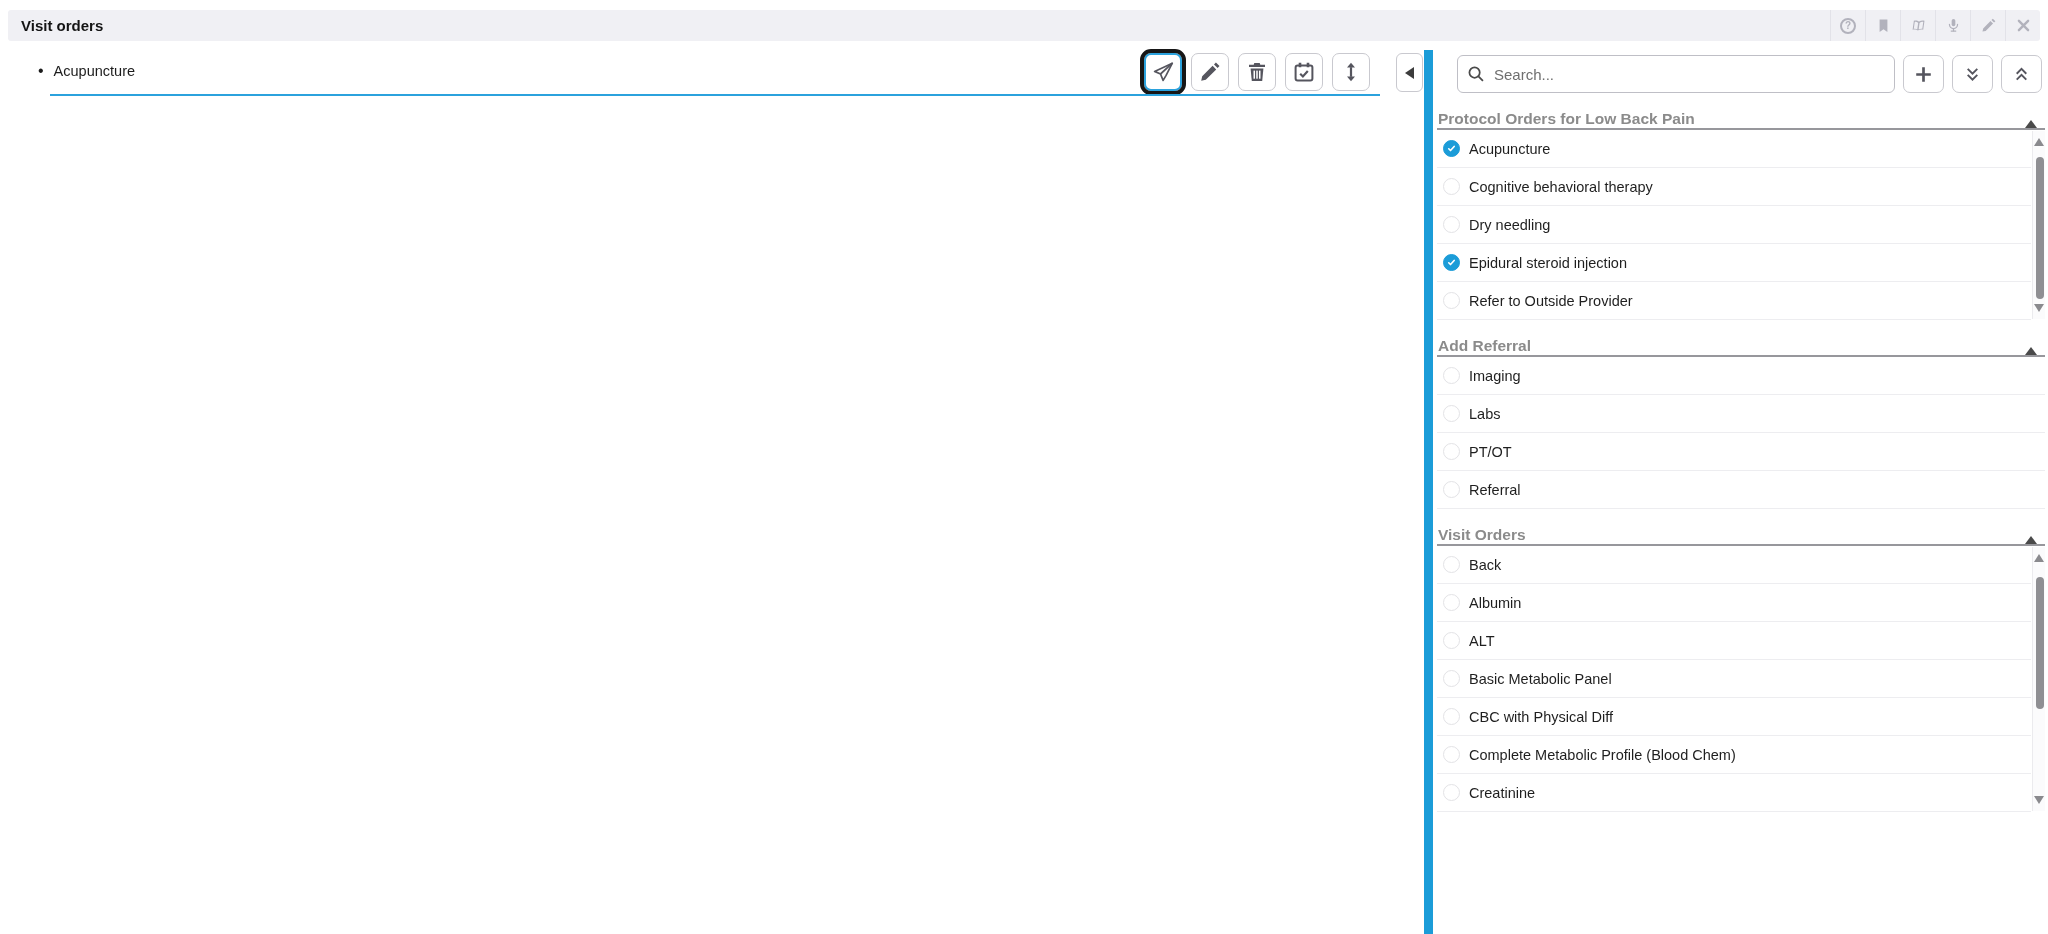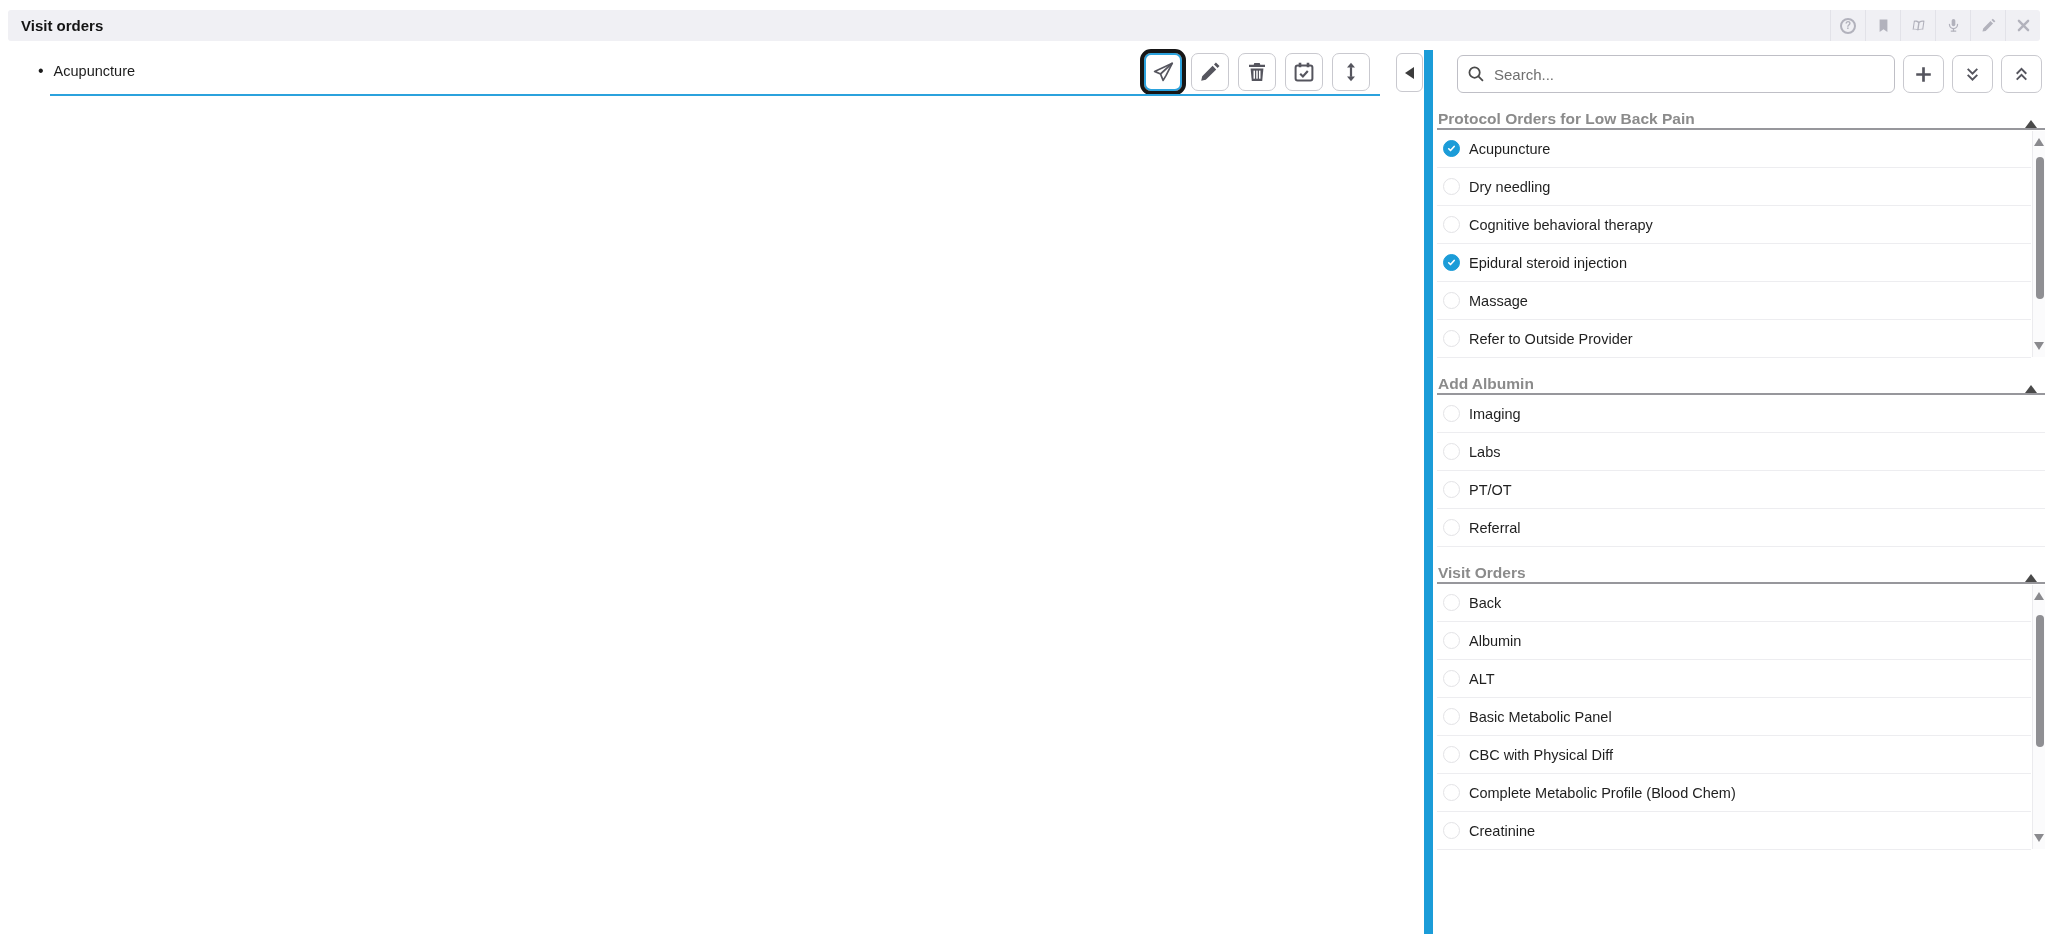--- a/index.html
+++ b/index.html
@@ -206,52 +206,48 @@
         <div class="item-row">
           <span class="cb checked">
               <svg viewBox="0 0 24 24" fill="none" stroke="#fff" stroke-width="3.6" stroke-linecap="round" stroke-linejoin="round">
                 <path d="M6 12.6l3.8 3.8 8-8.8"></path>
               </svg>
             </span>
           <span class="item-label">Acupuncture</span>
         </div>
         <div class="item-row">
           <span class="cb"></span>
+          <span class="item-label">Cognitive behavioral therapy</span>
+        </div>
+        <div class="item-row">
+          <span class="cb"></span>
           <span class="item-label">Dry needling</span>
-        </div>
-        <div class="item-row">
-          <span class="cb"></span>
-          <span class="item-label">Cognitive behavioral therapy</span>
         </div>
         <div class="item-row">
           <span class="cb checked">
               <svg viewBox="0 0 24 24" fill="none" stroke="#fff" stroke-width="3.6" stroke-linecap="round" stroke-linejoin="round">
                 <path d="M6 12.6l3.8 3.8 8-8.8"></path>
               </svg>
             </span>
           <span class="item-label">Epidural steroid injection</span>
         </div>
         <div class="item-row">
           <span class="cb"></span>
-          <span class="item-label">Massage</span>
-        </div>
-        <div class="item-row">
-          <span class="cb"></span>
           <span class="item-label">Refer to Outside Provider</span>
         </div>
       </div>
       <div class="scrollbar">
         <span class="sb-up"></span>
         <span class="sb-thumb" style="top:26px;height:142px;"></span>
         <span class="sb-down"></span>
       </div>
     </div>
 
     <div class="section-header">
-      <span class="section-title">Add Albumin</span>
+      <span class="section-title">Add Referral</span>
       <span class="collapse-tri"></span>
     </div>
     <div class="section-divider"></div>
     <div class="section-body">
       <div class="rows">
         <div class="item-row">
           <span class="cb"></span>
           <span class="item-label">Imaging</span>
         </div>
         <div class="item-row">

